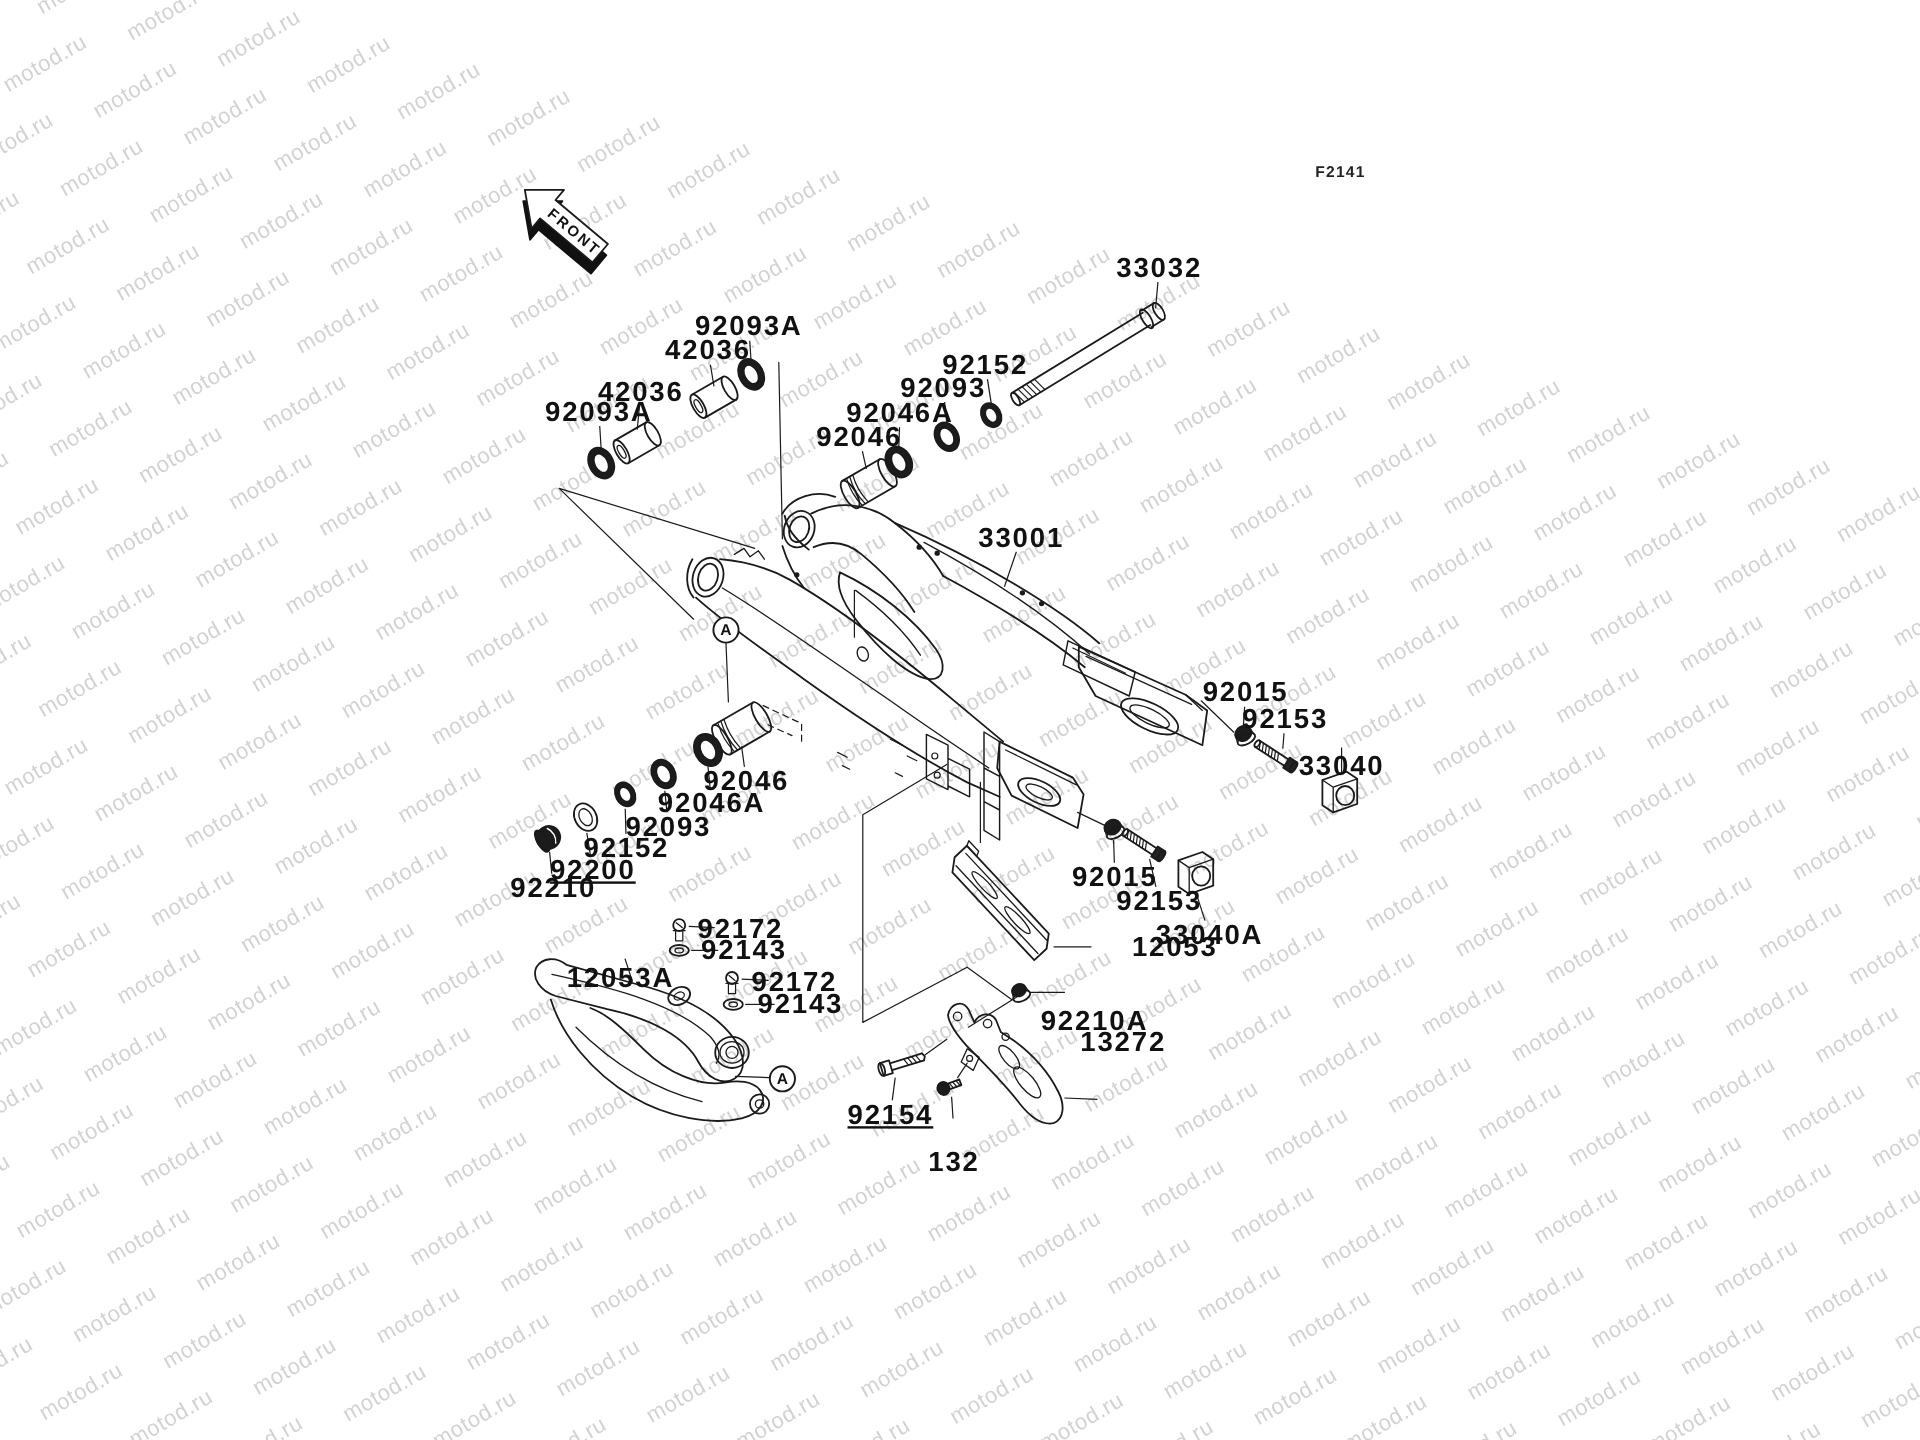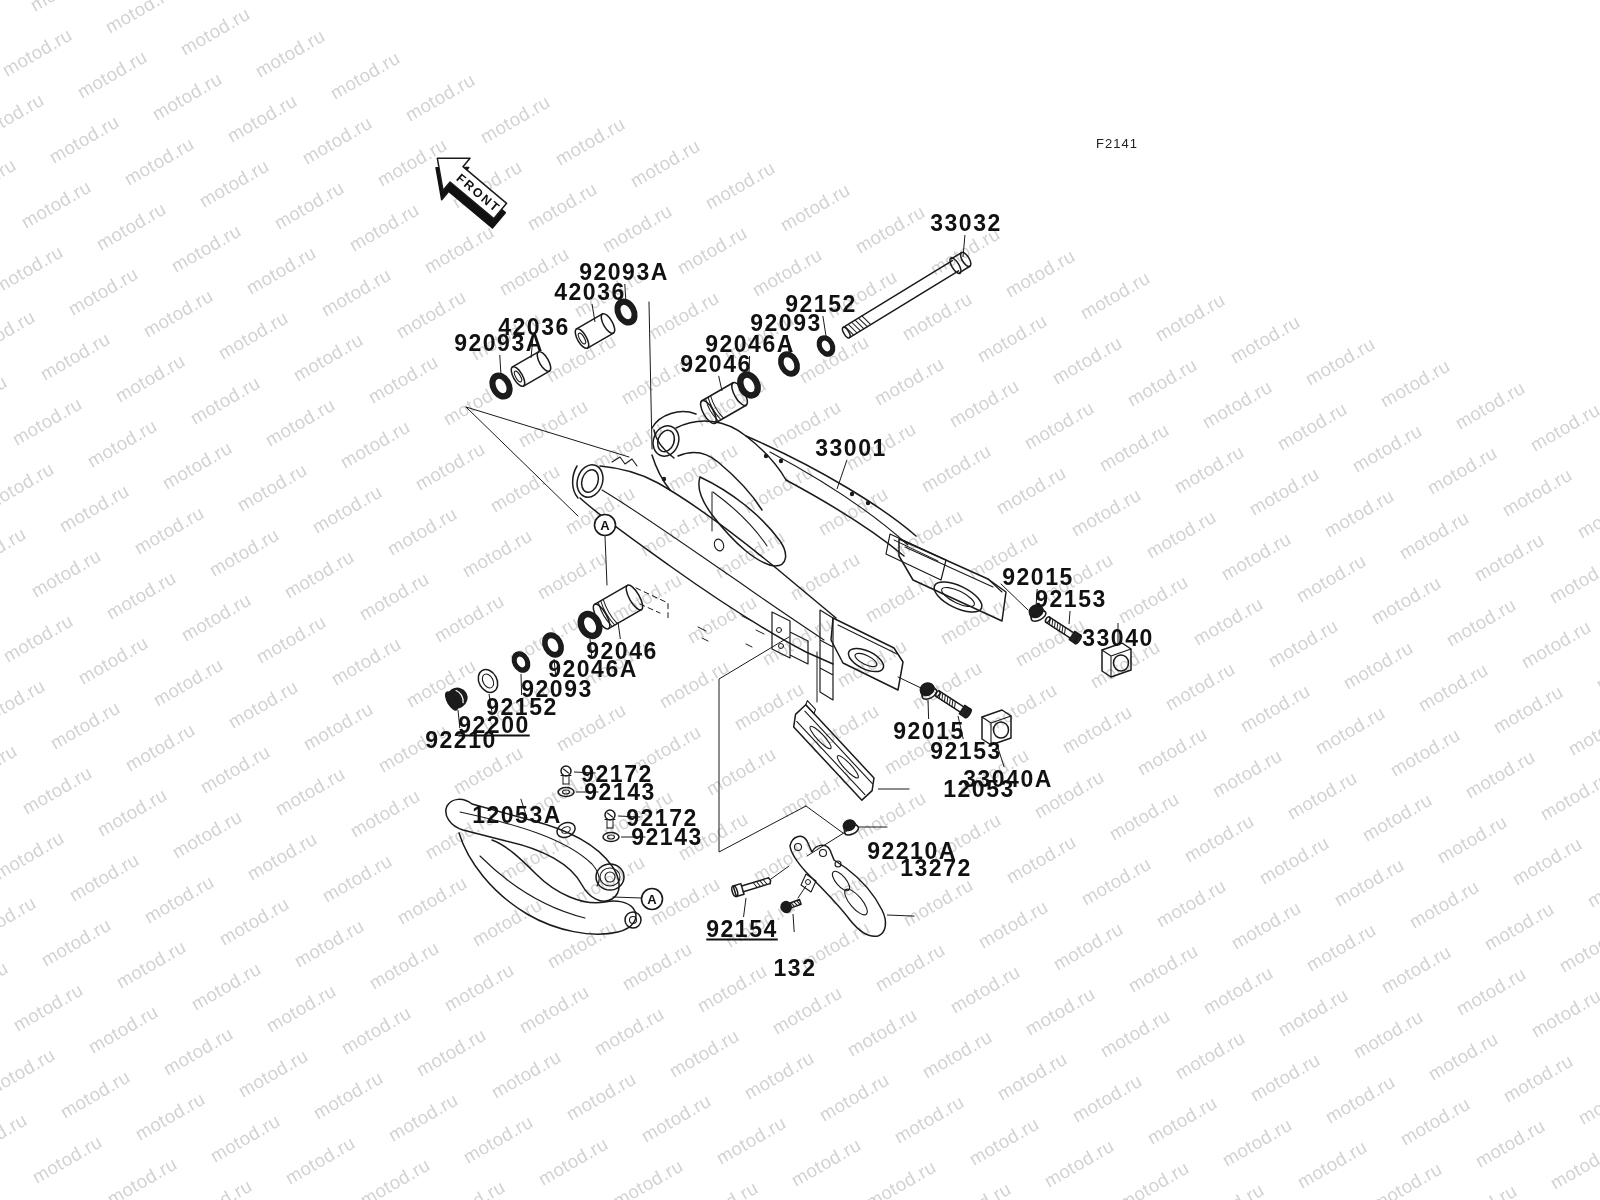--- a/index.html
+++ b/index.html
@@ -1,21 +1,21 @@
 <!DOCTYPE html>
 <html><head>
 <meta charset="utf-8">
 <style>
   html,body{margin:0;padding:0;background:#fff}
   .stage{position:relative;width:1600px;height:1200px;background:#fff;overflow:hidden;
          font-family:"Liberation Sans",sans-serif}
   .stage svg{position:absolute;left:0;top:0}
   .plabel{position:absolute;transform:translate(-50%,-50%);font-weight:bold;font-size:23px;
           letter-spacing:1.5px;color:#111;white-space:nowrap;line-height:1}
-  .code{position:absolute;transform:translate(-50%,-50%);font-weight:normal;font-size:13px;
+  .code{position:absolute;transform:translate(-50%,-50%);font-weight:bold;font-size:13px;
         letter-spacing:1px;color:#222;white-space:nowrap}
 </style>
 </head>
 <body>
 
 <div class="stage">
 
   <svg width="1600" height="1200" viewBox="0 0 1600 1200">
 
     <g id="wm-layer">

